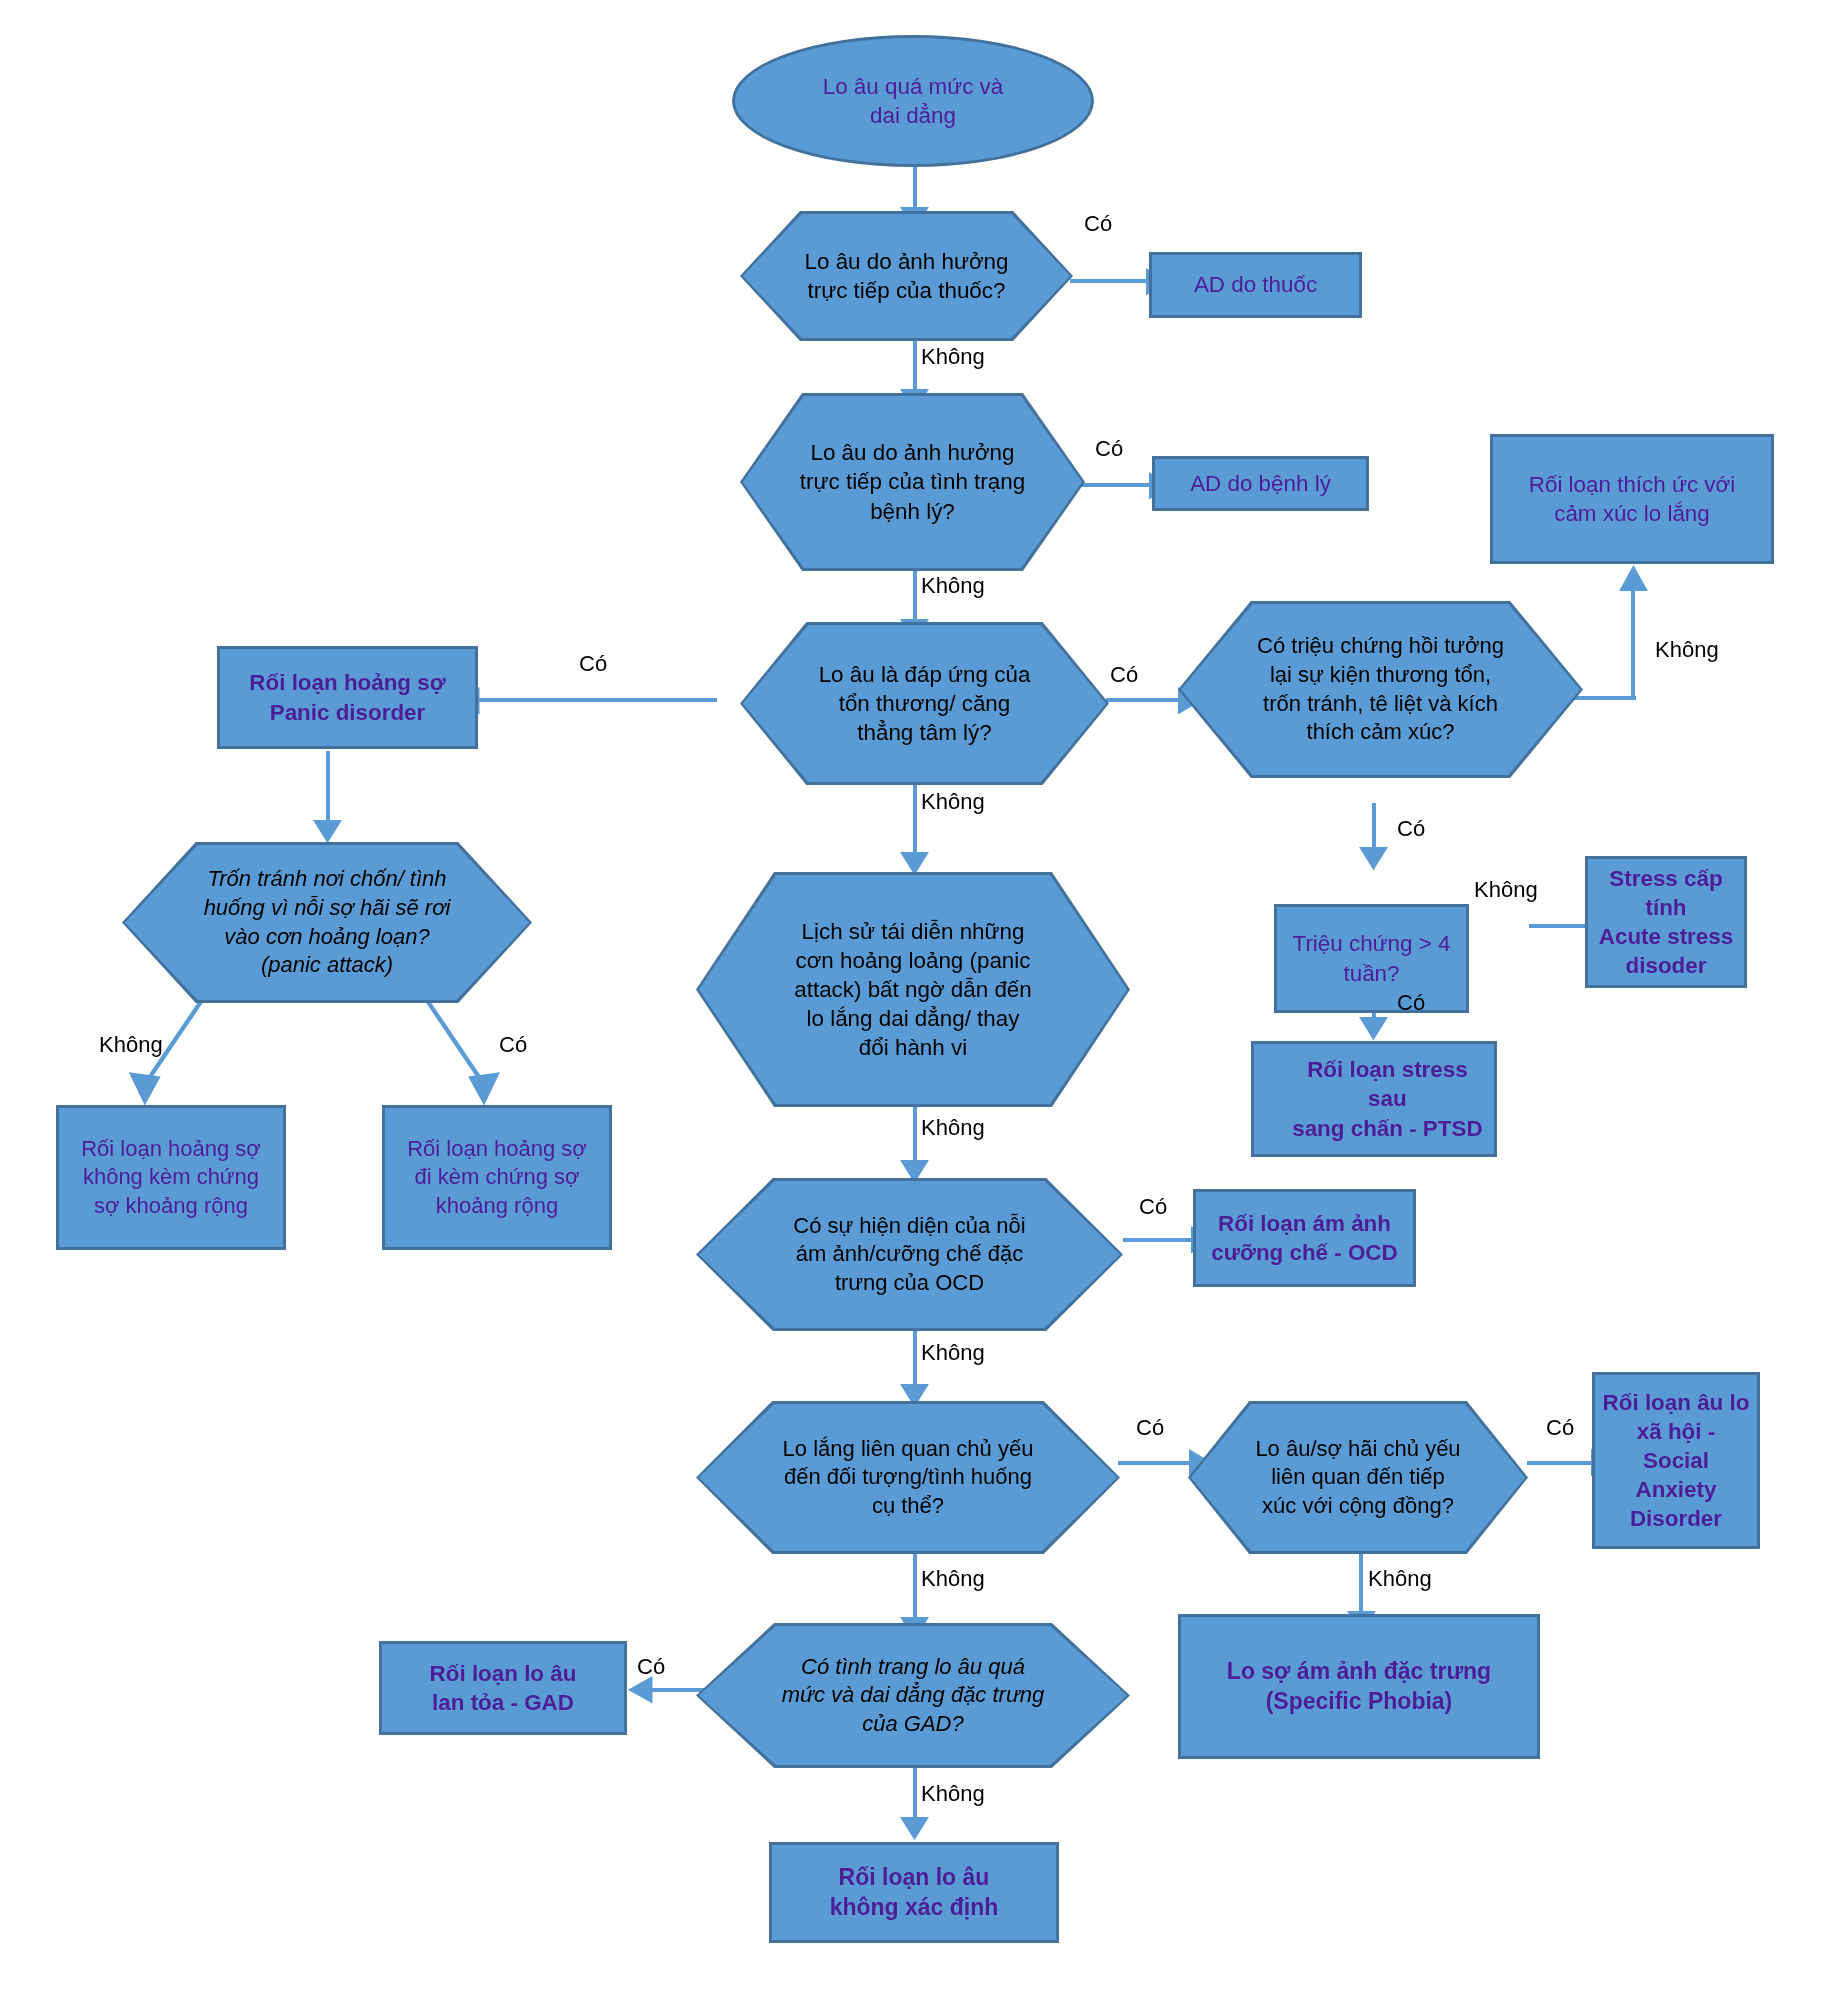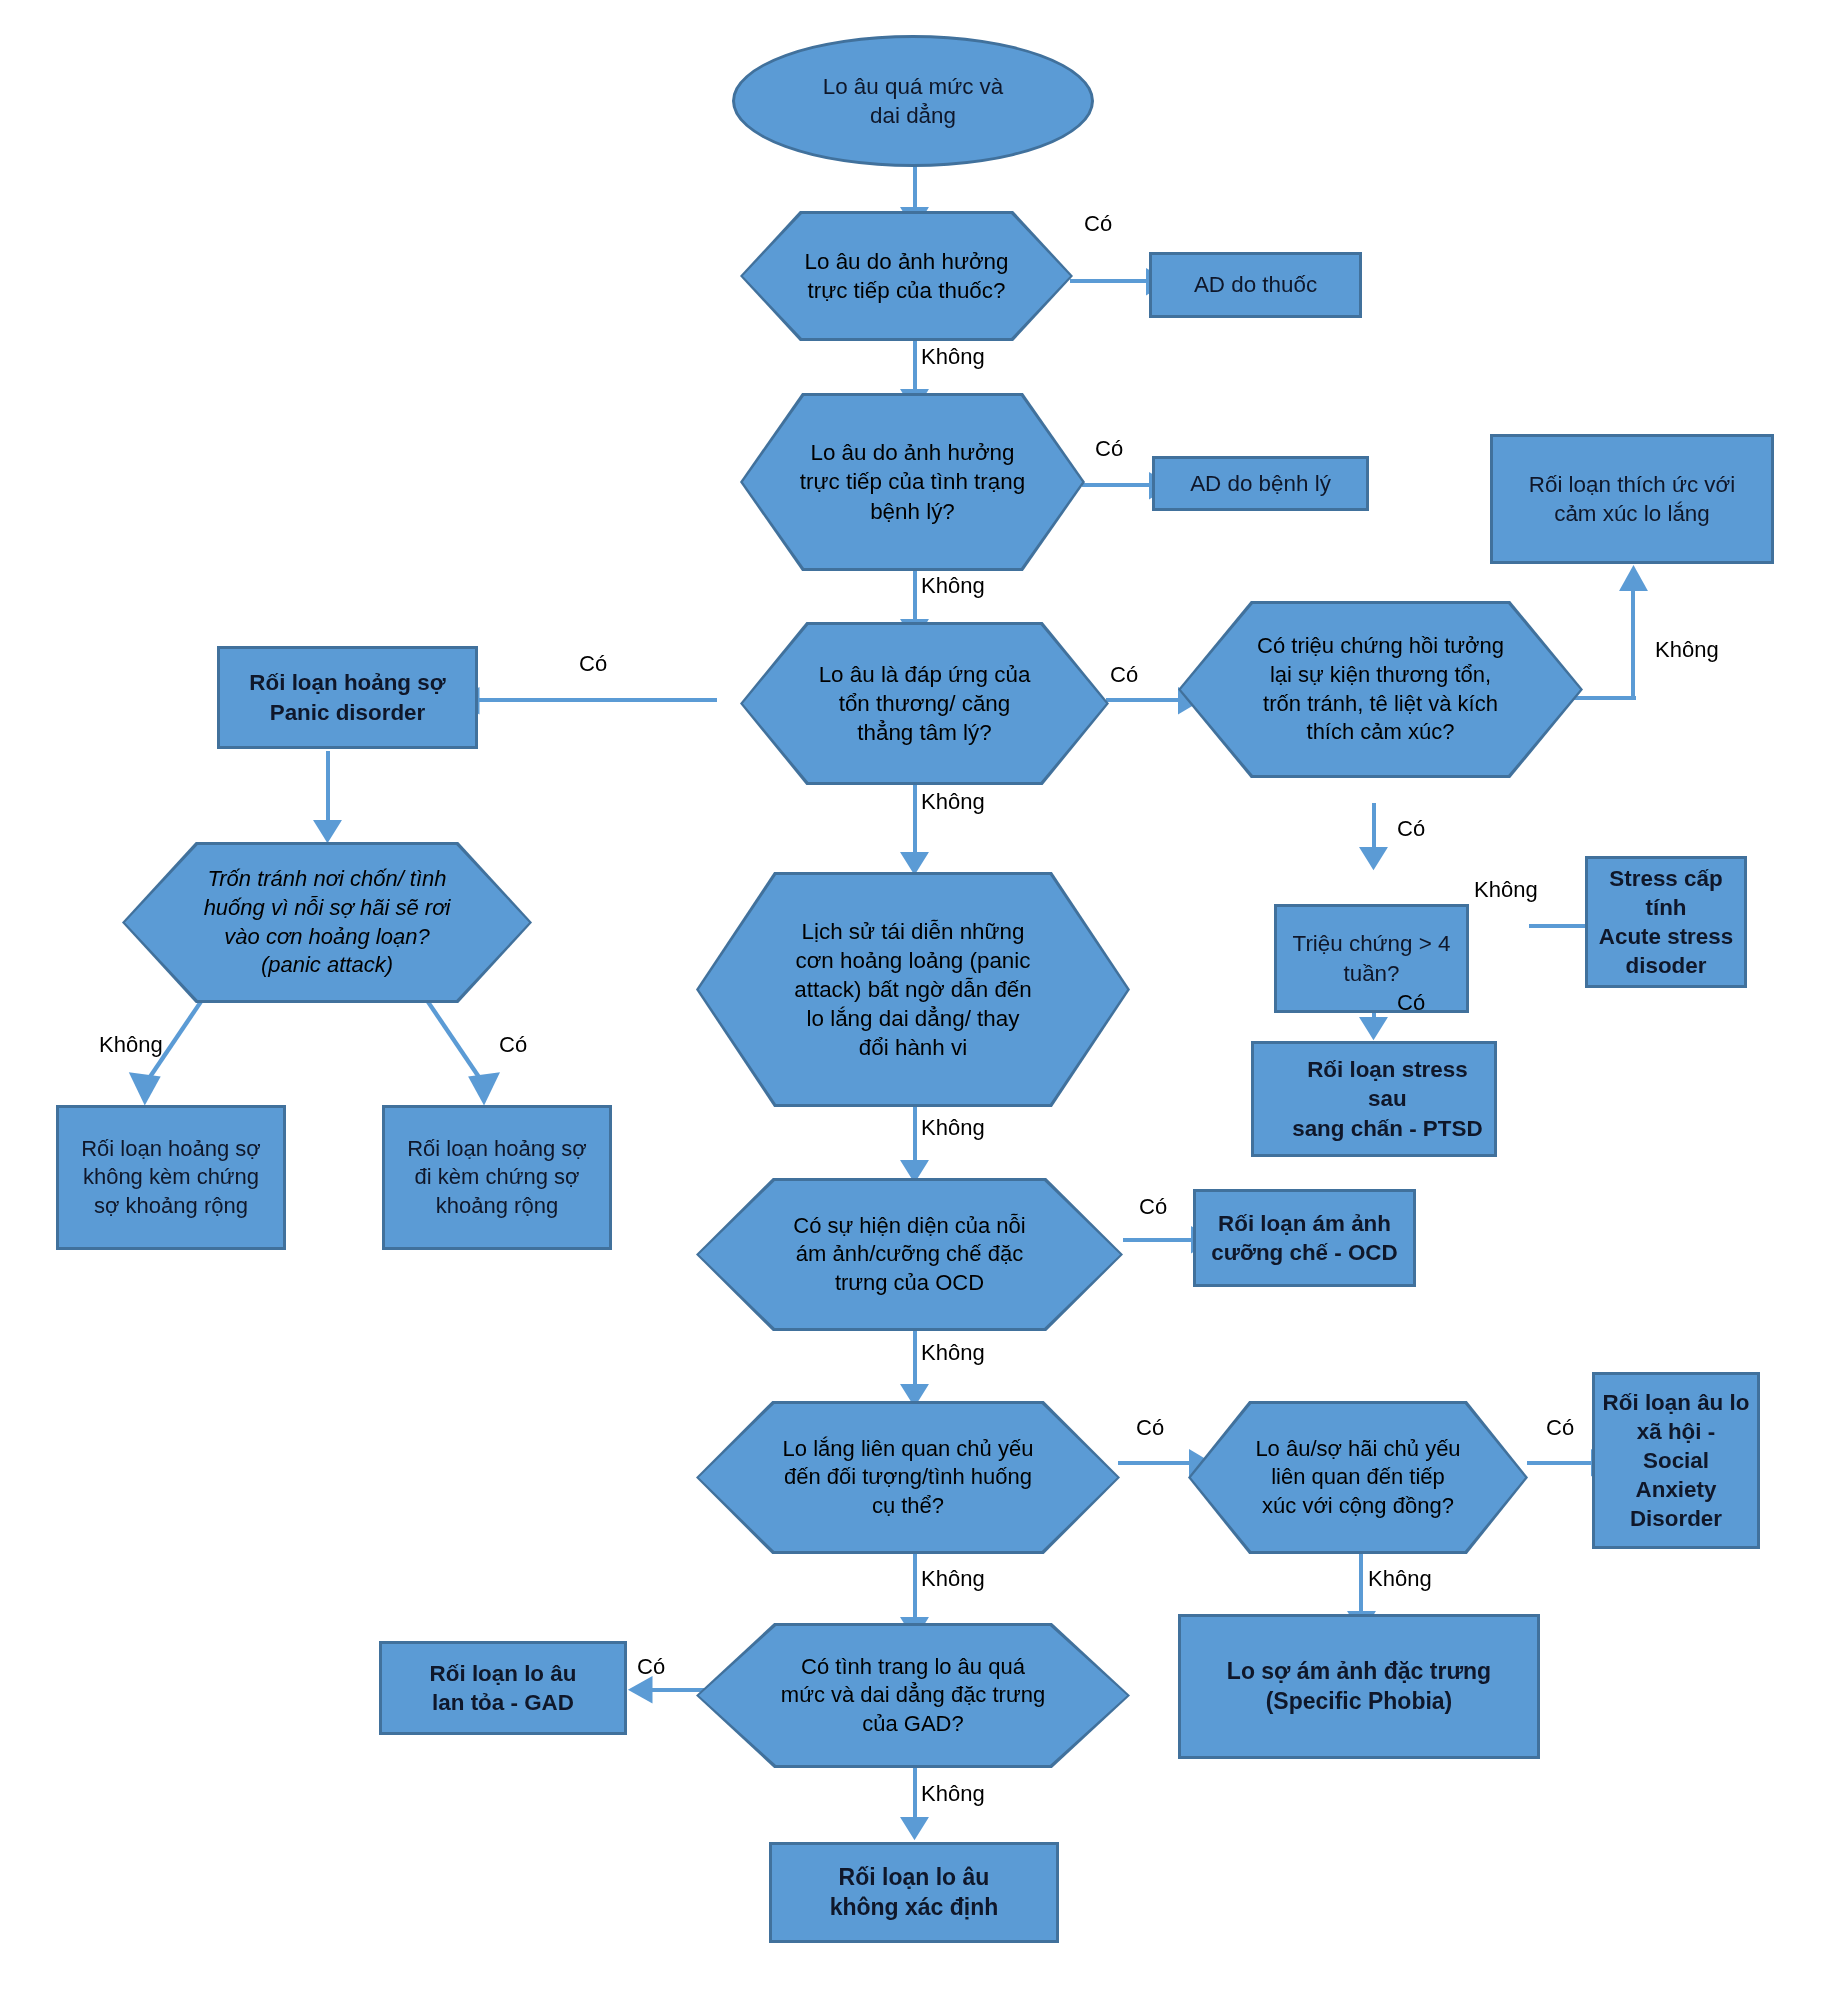--- a/index.html
+++ b/index.html
@@ -11,21 +11,21 @@
     background:#ffffff;
     overflow:hidden;
   }
   .node{
     position:absolute;
     box-sizing:border-box;
     display:flex;
     align-items:center;
     justify-content:center;
     text-align:center;
-    color:#0f172a;
+    color:#4c1d95;
     line-height:1.30;
     padding:4.3px 7.2px;
     white-space:pre-line;
   }
   .rect{
     background:#5B9BD5;
     border:3.6px solid #41719C;
   }
   .hexwrap{
     position:absolute;
@@ -282,21 +282,21 @@
   </div>
 
   <div class="node rect bold" style="left:1592px;top:1372px;width:168px;height:177px;font-size:22.4px;">Rối loạn âu lo
 xã  hội -
 Social Anxiety
 Disorder</div>
 
   <div class="node rect bold" style="left:1178px;top:1614px;width:362px;height:145px;font-size:23px;">Lo sợ ám ảnh đặc trưng
 (Specific Phobia)</div>
 
-  <div class="hexwrap" style="left:696px;top:1623px;width:434px;height:145px;">
+  <div class="hexwrap" style="left:696px;top:1623px;width:434px;height:145px;font-style:italic;">
     <div class="hexinner" style="font-size:22px;padding:0 8%;">Có tình trang lo âu quá
 mức và dai dẳng đặc trưng
 của GAD?</div>
   </div>
 
   <div class="node rect bold" style="left:379px;top:1641px;width:248px;height:94px;font-size:22.4px;">Rối loạn lo âu
 lan tỏa  - GAD</div>
 
   <div class="node rect bold" style="left:769px;top:1842px;width:290px;height:101px;font-size:23px;">Rối loạn lo âu
 không xác định</div>

